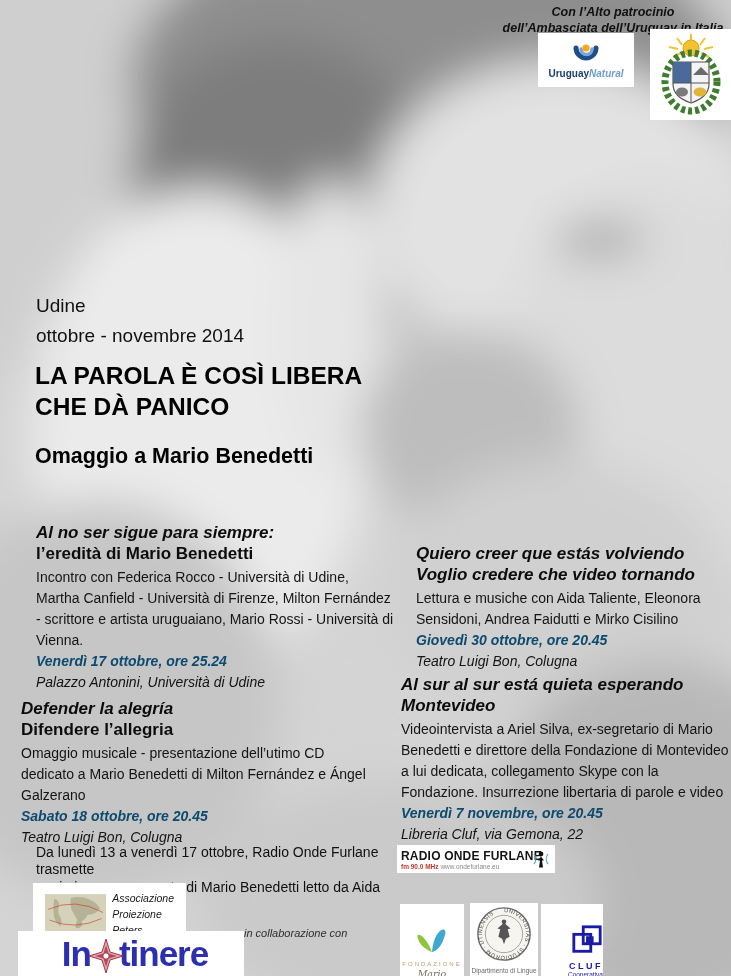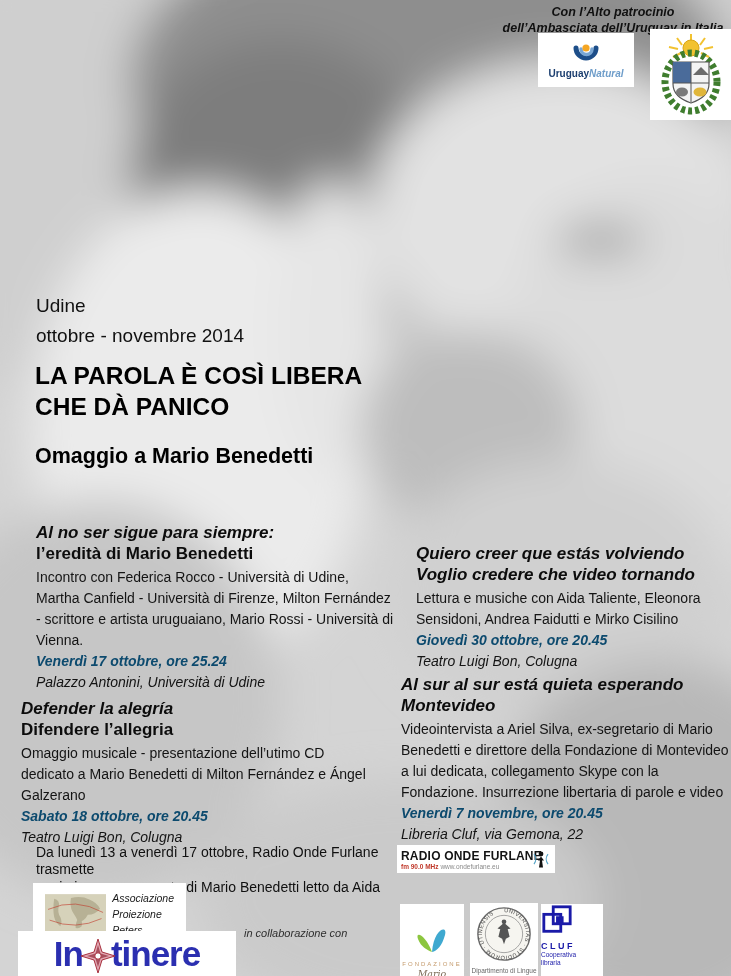--- a/index.html
+++ b/index.html
@@ -45,37 +45,37 @@
   .rof-title{font-size:12px;font-weight:800;letter-spacing:.2px;color:#141414;white-space:nowrap;}
   .rof-sub{font-size:6.5px;color:#8a8a8a;white-space:nowrap;}
   .rof-sub .freq{color:#c0392b;font-weight:bold;}
 
   
   .peters{position:absolute;left:33px;top:883px;width:153px;height:62px;background:#fff;
     display:flex;align-items:center;gap:6px;padding:12px;box-sizing:border-box;}
   .peters-text{font-size:10.5px;font-style:italic;line-height:1.55;color:#1a1a1a;}
 
   .initinere{position:absolute;left:18px;top:931px;width:218px;height:45px;background:#fff;
-    display:flex;align-items:center;justify-content:center;}
+    display:flex;align-items:center;justify-content:center;padding-left:8px;}
   .initinere .word{font-size:35px;font-weight:bold;letter-spacing:-1px;color:#2b2fb0;line-height:1;}
   .initinere svg{margin:0 -5px 0 -3px;position:relative;top:2px;}
 
   .collab{position:absolute;left:244px;top:927px;font-size:11px;font-style:italic;color:#2e2e2e;}
 
   .fond{position:absolute;left:400px;top:904px;width:64px;height:72px;background:#fff;
     text-align:center;padding-top:18px;box-sizing:border-box;}
   .fond-label{font-size:6px;letter-spacing:2px;color:#c49a6c;margin-top:1px;}
   .fond-name{font-family:"DejaVu Serif",serif;font-style:italic;font-size:9.5px;color:#7a6a55;margin-top:1px;}
 
   .seal{position:absolute;left:470px;top:903px;width:68px;height:73px;background:#fff;
     text-align:center;padding-top:3px;box-sizing:border-box;}
   .seal-dept{font-size:6.5px;color:#666;margin-top:1px;}
 
   .cluf{position:absolute;left:541px;top:904px;width:62px;height:72px;background:#fff;
-    text-align:left;padding-top:0;box-sizing:border-box;}
+    text-align:right;padding-top:20px;box-sizing:border-box;}
   .cluf-name{font-size:9px;font-weight:bold;letter-spacing:2.5px;color:#1a1aa8;margin-top:1px;}
   .cluf-sub{font-size:6.5px;color:#1a1aa8;line-height:1.3;}
 </style>
 </head>
 <body>
 
 <div class="poster">
 
   <svg class="bg" width="731" height="976" viewBox="0 0 731 976" preserveAspectRatio="none" aria-hidden="true">
     <defs>

